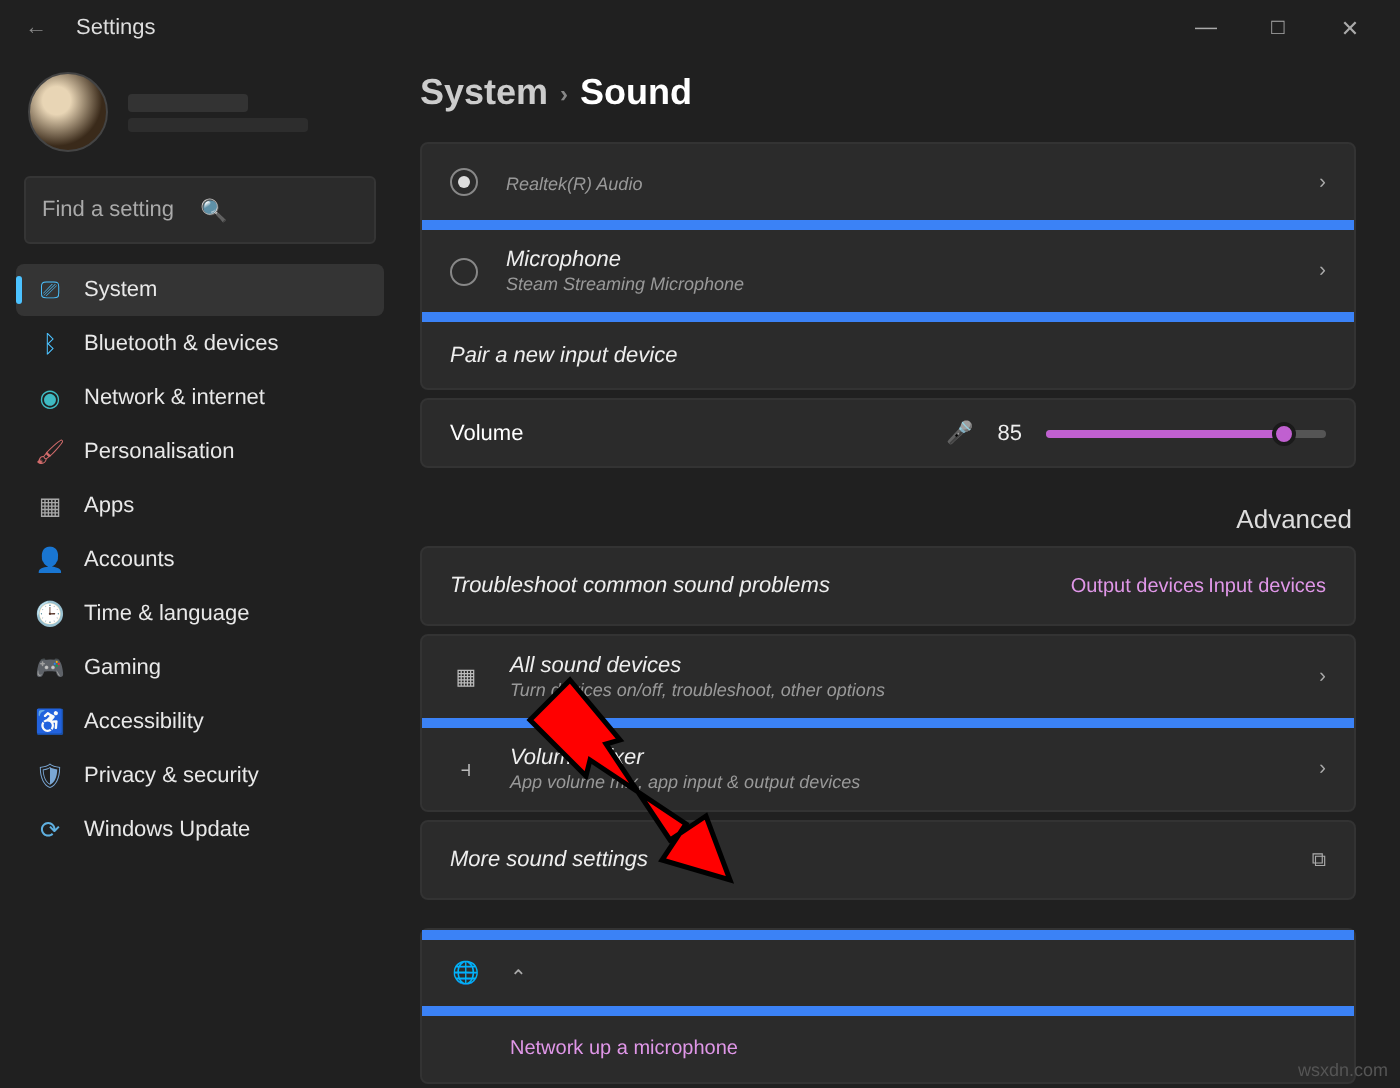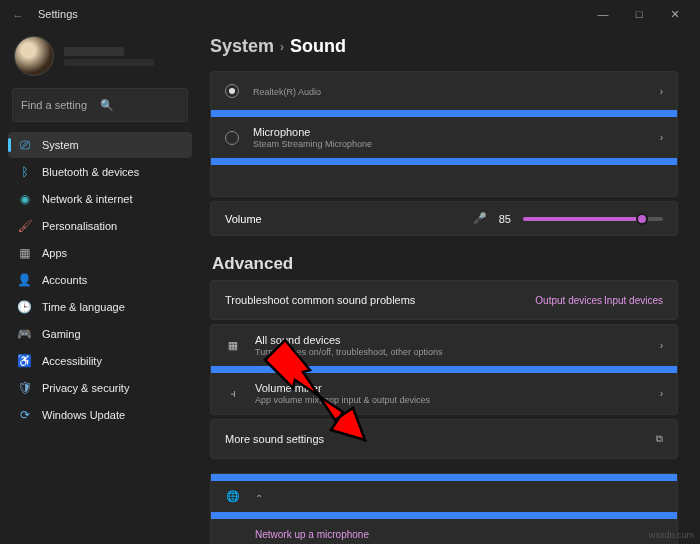--- a/index.html
+++ b/index.html
@@ -20,36 +20,36 @@
 .search span { flex: 1; }
 .nav-item { display: flex; align-items: center; gap: 10px; padding: 6px 10px; border-radius: 4px; color: #e8e8e8; font-size: 11px; margin-bottom: 1px; position: relative; }
 .nav-item.active { background: #343434; }
 .nav-item.active::before { content: ''; position: absolute; left: 0; top: 6px; bottom: 6px; width: 3px; background: #4cc2ff; border-radius: 2px; }
 .nav-icon { width: 14px; height: 14px; display: flex; align-items: center; justify-content: center; font-size: 12px; }
 .content { flex: 1; padding: 4px 22px 10px 10px; overflow-y: auto; }
 .breadcrumb { font-size: 18px; font-weight: 600; padding: 4px 0 14px; display: flex; align-items: center; gap: 6px; }
 .breadcrumb .parent { color: #ccc; }
 .breadcrumb .chev { font-size: 12px; color: #888; }
 .card { background: #2b2b2b; border: 1px solid #333; border-radius: 4px; margin-bottom: 4px; }
-.row { display: flex; align-items: center; padding: 9px 14px; border-top: 7px solid #3b82f6; position: relative; min-height: 38px; }
+.row { display: flex; align-items: center; padding: 9px 14px; border-top: 5px solid #3b82f6; position: relative; min-height: 38px; }
 .card .row:first-child { border-top: none; }
 .row .leadicon { width: 16px; margin-right: 14px; color: #bbb; display: flex; justify-content: center; }
 .row .radio { width: 14px; height: 14px; border: 1.5px solid #888; border-radius: 50%; margin-right: 14px; }
 .row .radio.sel::after { content: ''; display: block; width: 6px; height: 6px; background: #ddd; border-radius: 50%; margin: 2.5px auto; }
-.row .textcol { flex: 1; display: flex; flex-direction: column; }
+.row .textcol { flex: 1; display: flex; flex-direction: column; font-style: italic; }
 .row .ttl { font-size: 11px; color: #eee; }
 .row .sub { font-size: 9px; color: #999; margin-top: 1px; }
 .row .trail { color: #aaa; font-size: 10px; display: flex; align-items: center; gap: 2px; }
 .chevron { color: #aaa; font-size: 10px; }
 .add-btn { background: #3a3a3a; border: 1px solid #444; border-radius: 3px; padding: 4px 14px; font-size: 11px; color: #eee; }
 .vol-row { display: flex; align-items: center; padding: 10px 14px; gap: 12px; }
 .slider { flex: 0 0 140px; height: 4px; background: #555; border-radius: 2px; position: relative; }
 .slider .fill { position: absolute; left: 0; top: 0; bottom: 0; width: 85%; background: #c060d0; border-radius: 2px; }
 .slider .thumb { position: absolute; left: 85%; top: 50%; width: 12px; height: 12px; background: #c060d0; border: 2px solid #1a1a1a; border-radius: 50%; transform: translate(-50%, -50%); }
-.section-hdr { font-size: 17px; font-weight: 700; color: #ddd; padding: 14px 2px 6px; }
+.section-hdr { font-size: 13px; font-weight: 400; color: #ddd; padding: 14px 2px 6px; text-align: right; }
 .link-pk { color: #e097e8; font-size: 10px; }
 .help-card { background: #2b2b2b; border: 1px solid #333; border-radius: 4px; margin-top: 14px; }
 .arrow-overlay { position: absolute; left: 255px; top: 330px; pointer-events: none; z-index: 50; }
 .watermark { position: absolute; right: 6px; bottom: 4px; font-size: 9px; color: #555; }
 .chev-up::before { content:'⌃'; display:inline-block; transform: translateY(2px); }
 </style>
 </head>
 <body>
 
 <div class="titlebar">
@@ -140,20 +140,23 @@
       </div>
       <div class="row">
         <div class="radio"></div>
         <div class="textcol">
           <div class="ttl">Microphone</div>
           <div class="sub">Steam Streaming Microphone</div>
         </div>
         <div class="chevron">›</div>
       </div>
       <div class="row">
+        <div class="textcol">
+            <div class="ttl">Pair a new input device</div>
+          </div>
       </div>
     </div>
 
     <div class="card">
       <div class="vol-row">
         <div class="ttl" style="flex:1">Volume</div>
         <div style="font-size:11px;color:#ccc">🎤</div>
         <div style="font-size:11px;color:#eee">85</div>
         <div class="slider">
           <div class="fill"></div>

